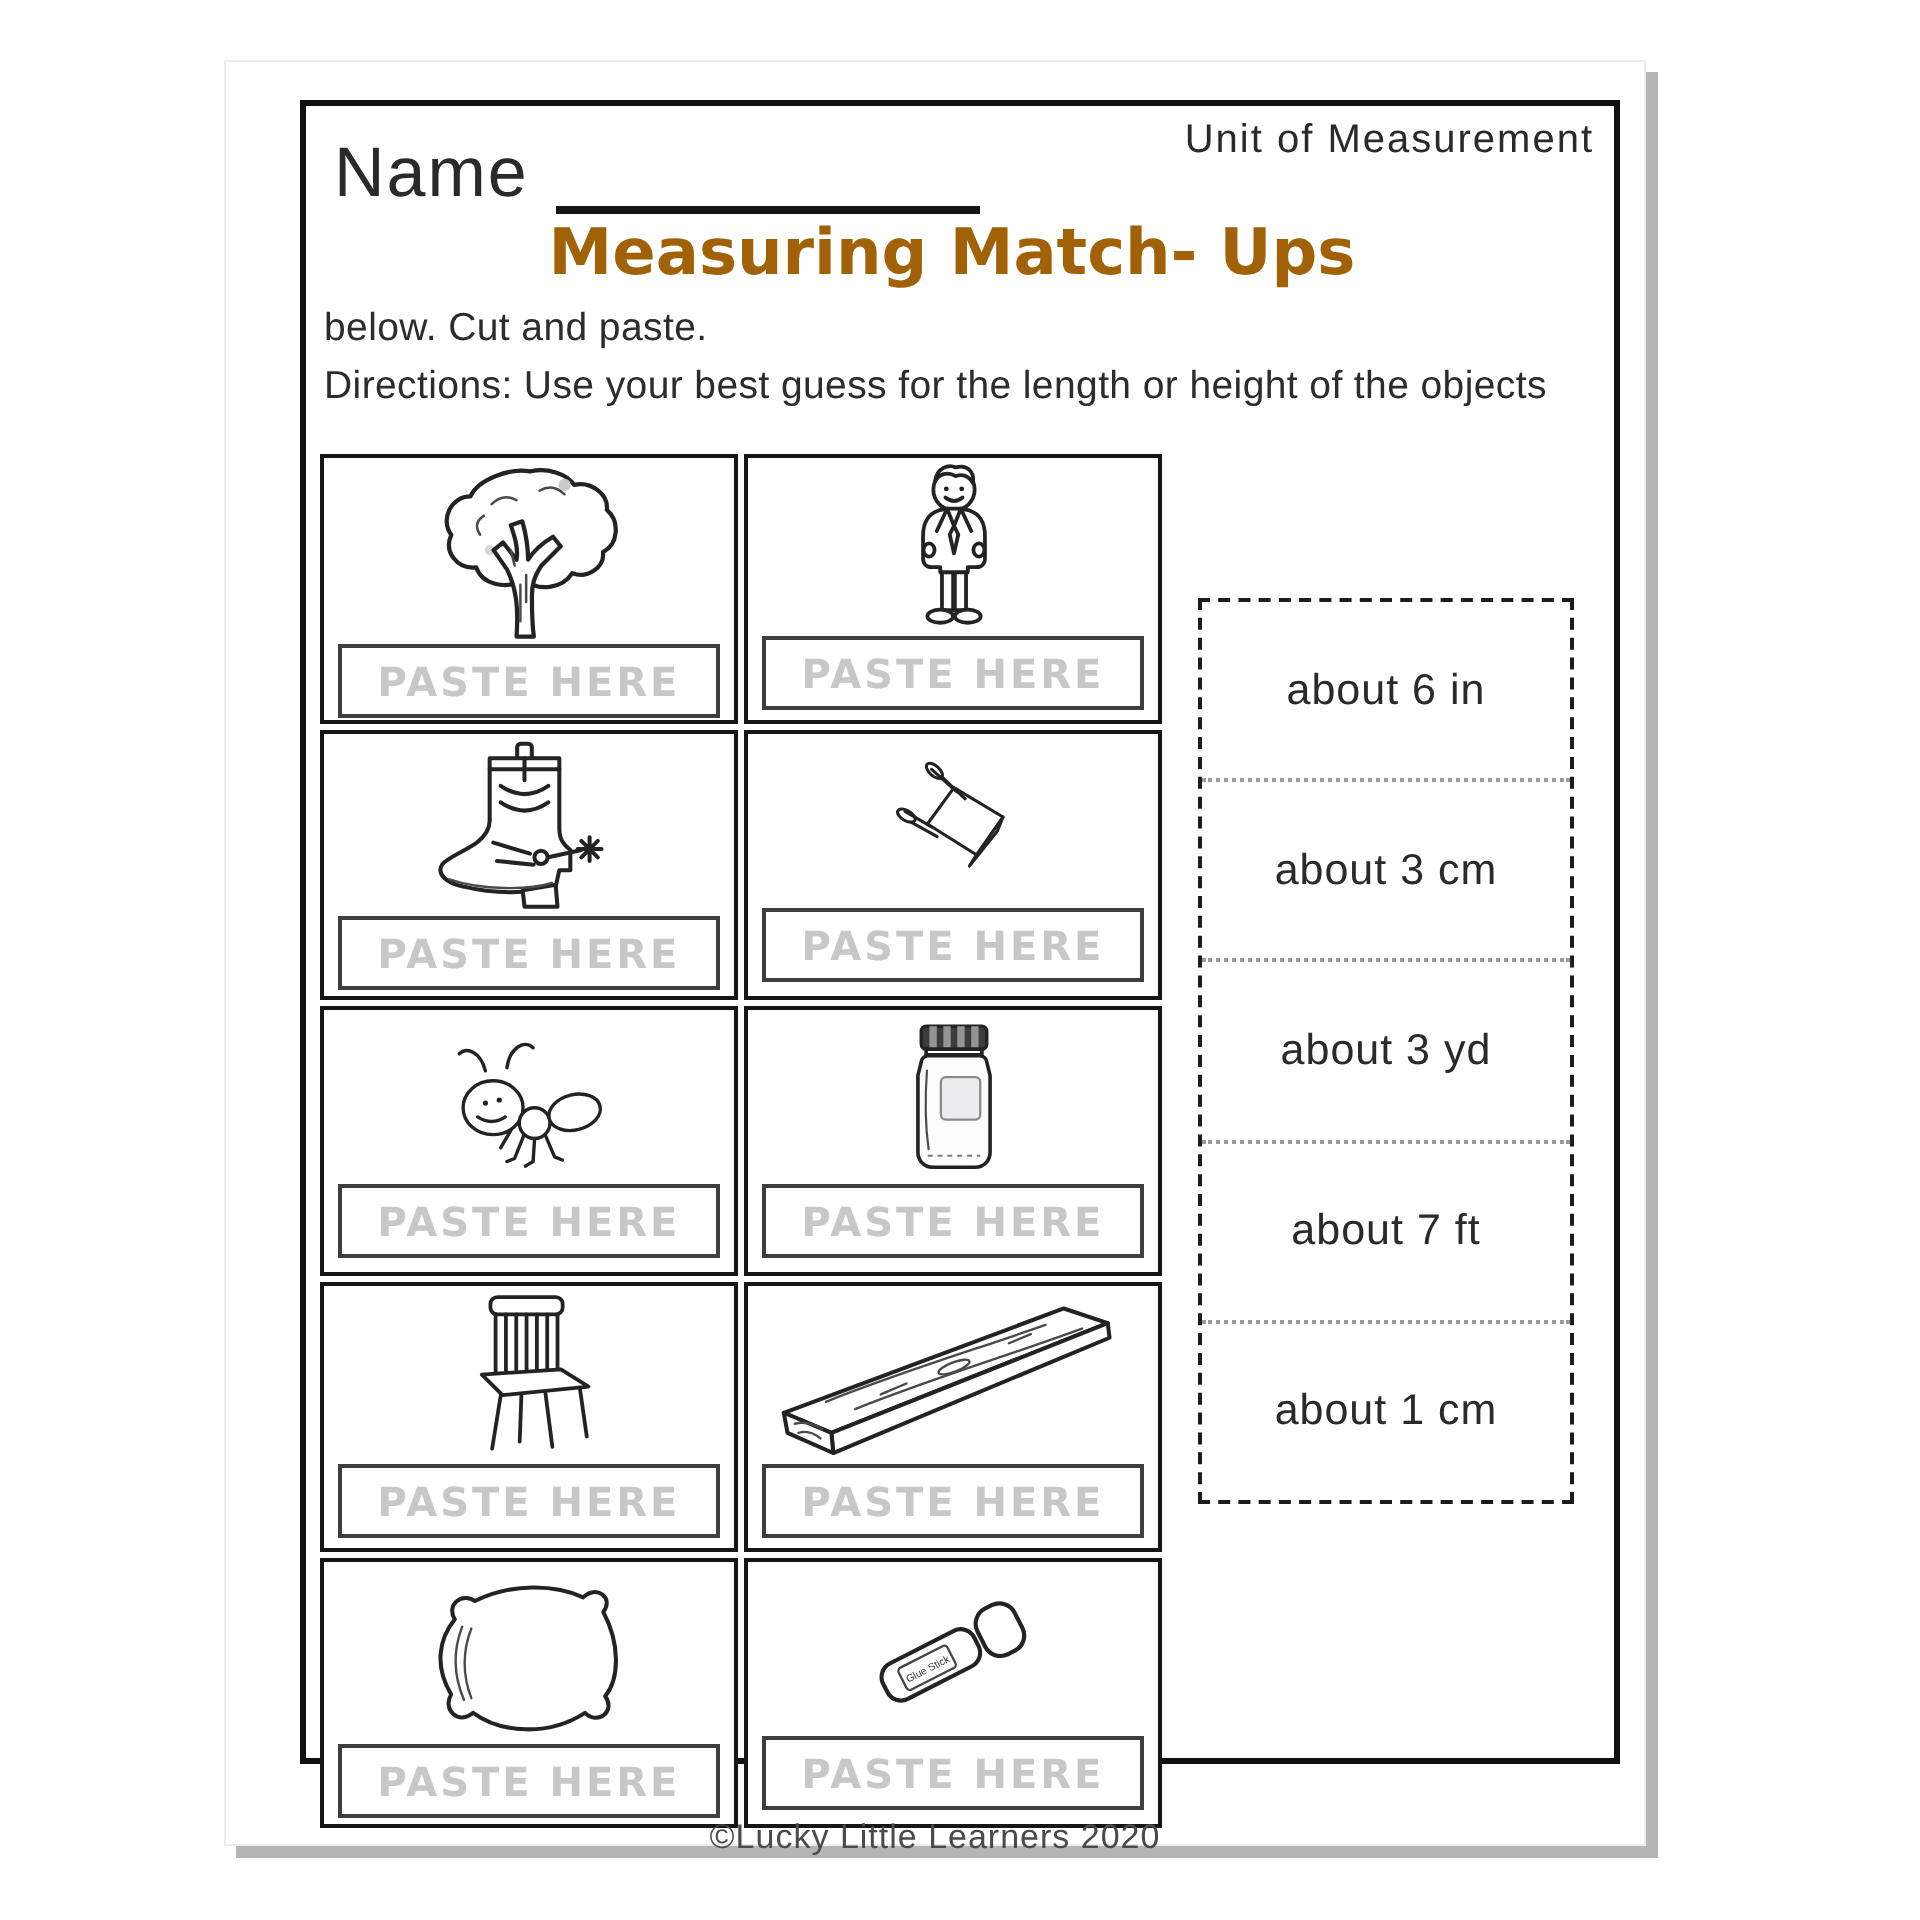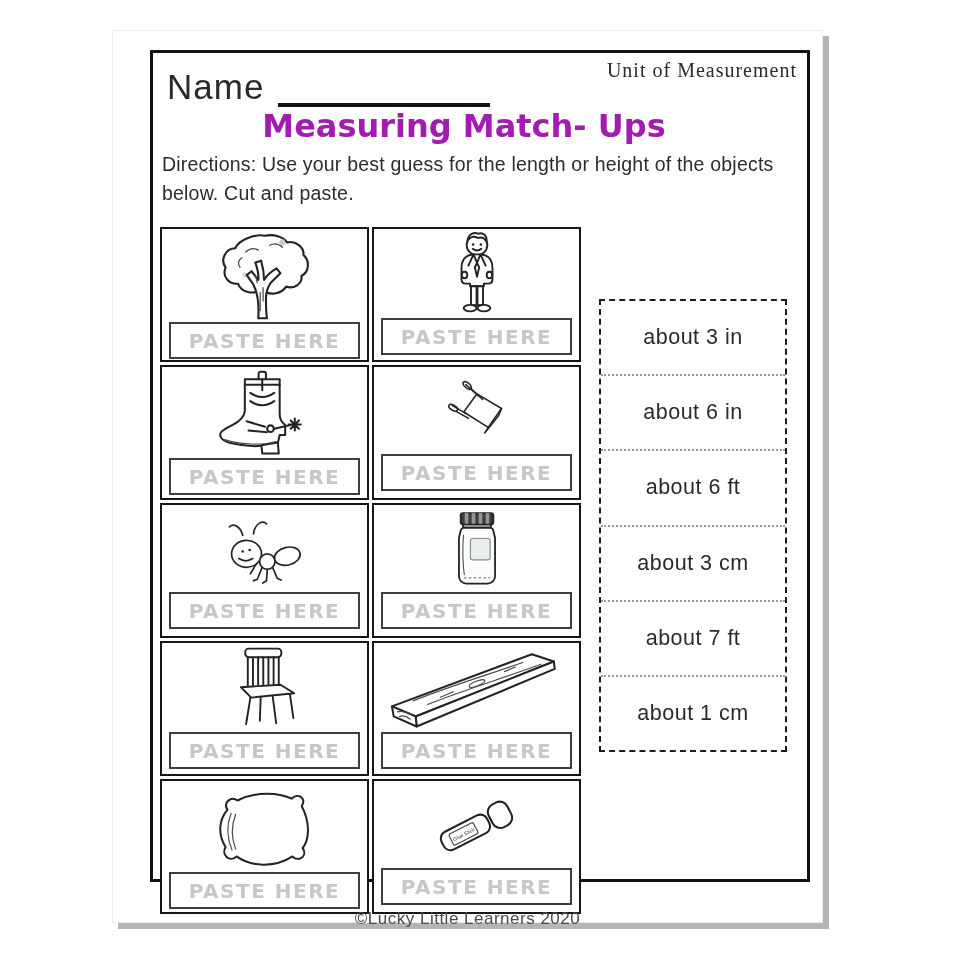--- a/index.html
+++ b/index.html
@@ -13,23 +13,23 @@
   }
   .frame {
     position:absolute; left:37px; top:19px; width:660px; height:832px;
     border:3px solid #101010; background:#fff;
   }
 
   
   .name-row { position:absolute; left:14px; top:14px; display:flex; align-items:flex-end; }
   .name-label { font-size:35px; letter-spacing:1px; color:#2a2a2a; }
   .name-line { width:212px; height:36px; border-bottom:4px solid #151515; margin-left:14px; }
-  .unit-label { position:absolute; top:6px; right:10px; font-size:20px; letter-spacing:1px; color:#2a2a2a;font-family:Liberation Serif, serif; }
-  .title { position:absolute; top:54px; left:4px; width:100%; text-align:center; padding-right:40px;
-           font-family:"DejaVu Sans", sans-serif; font-weight:bold; font-size:32px; letter-spacing:0px; color:#a21caf; }
+  .unit-label { position:absolute; top:6px; right:10px; font-size:20px; letter-spacing:1px; color:#2a2a2a; }
+  .title { position:absolute; top:54px; left:16px; width:100%; text-align:center; padding-right:40px;
+           font-family:"DejaVu Sans", sans-serif; font-weight:bold; font-size:32px; letter-spacing:0px; color:#a16207; }
   .directions { position:absolute; top:97px; left:9px; font-size:19.5px; line-height:29px; color:#2c2c2c; letter-spacing:0.2px; }
 
   
   .grid {
     position:absolute; left:7px; top:174px; width:421px; height:687px;
     display:grid; grid-template-columns:1fr 1fr; grid-template-rows:repeat(5,1fr); gap:3px;
   }
   .cell { border:2.5px solid #161616; background:#fff; display:flex; flex-direction:column; overflow:hidden; }
   .art { flex:1; display:flex; align-items:center; justify-content:center; padding-top:3px; }
   .paste-box {
@@ -61,22 +61,22 @@
   <div class="paper">
     <div class="frame">
 
       <div class="name-row">
         <span class="name-label">Name</span>
         <span class="name-line"></span>
       </div>
       <div class="unit-label">Unit of Measurement</div>
       <div class="title">Measuring Match- Ups</div>
       <div class="directions">
+        <div>below. Cut and paste.</div>
         <div>Directions:  Use your best guess for the length or height of the objects</div>
-        <div>below. Cut and paste.</div>
       </div>
 
       <div class="grid">
 
         <div class="cell">
           <div class="art">
             <svg width="96" height="90" viewBox="0 0 100 92">
               <path class="fw" d="M50,3 C59,1 69,4 73,10 C82,8 91,15 90,23 C97,29 96,41 88,45 C89,53 80,59 72,56 C67,64 54,66 47,59 C38,65 25,62 22,53 C12,54 5,45 9,36 C3,28 9,16 19,16 C23,7 40,1 50,3 Z"></path>
               <circle cx="68" cy="10" r="3.2" fill="#c9c9c9"></circle>
               <circle cx="29" cy="44" r="2.6" fill="#d6d6d6"></circle>
@@ -245,30 +245,27 @@
           </div>
           <div class="paste-box">
             <span class="paste-label">PASTE HERE</span>
           </div>
         </div>
 
       </div>
 
       <div class="strips">
         <div class="strip">
-            <span class="strip-label">about 3 in</span>
-          </div>
-        <div class="strip">
             <span class="strip-label">about 6 in</span>
           </div>
         <div class="strip">
-            <span class="strip-label">about 6 ft</span>
-          </div>
-        <div class="strip">
             <span class="strip-label">about 3 cm</span>
+          </div>
+        <div class="strip">
+            <span class="strip-label">about 3 yd</span>
           </div>
         <div class="strip">
             <span class="strip-label">about 7 ft</span>
           </div>
         <div class="strip">
             <span class="strip-label">about 1 cm</span>
           </div>
       </div>
 
     </div>

